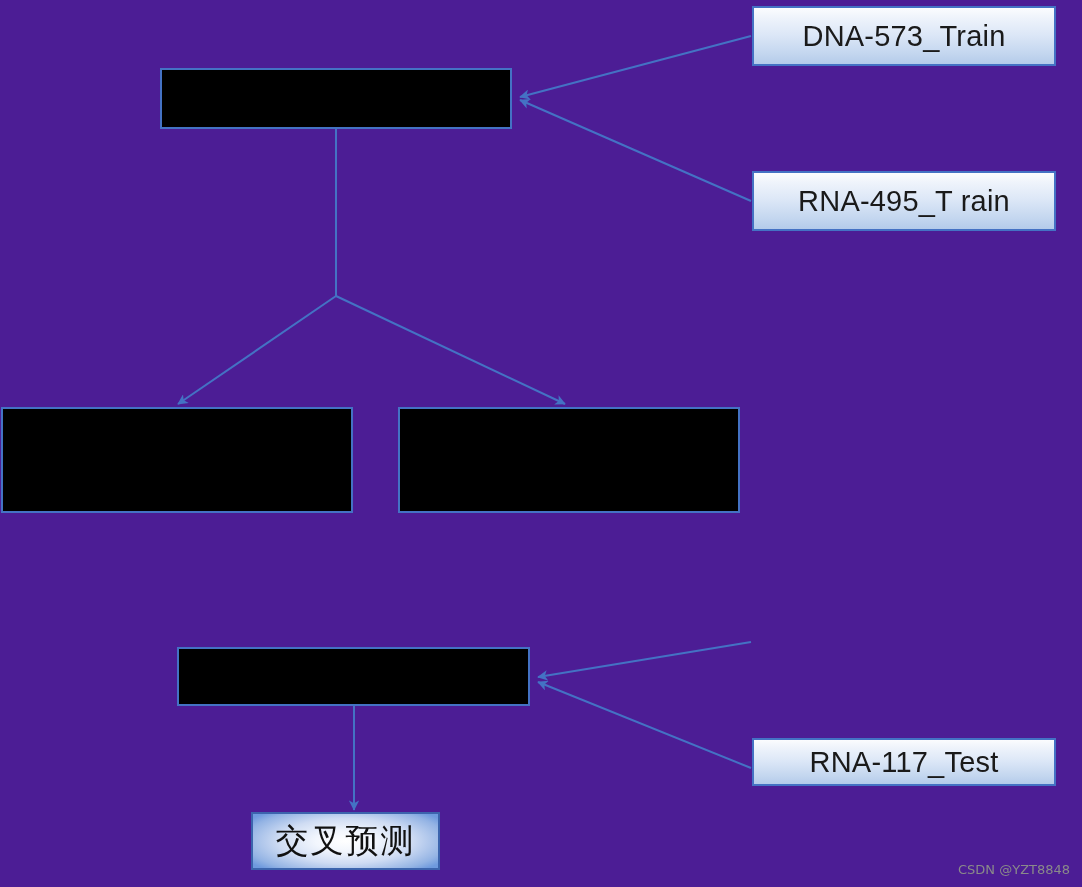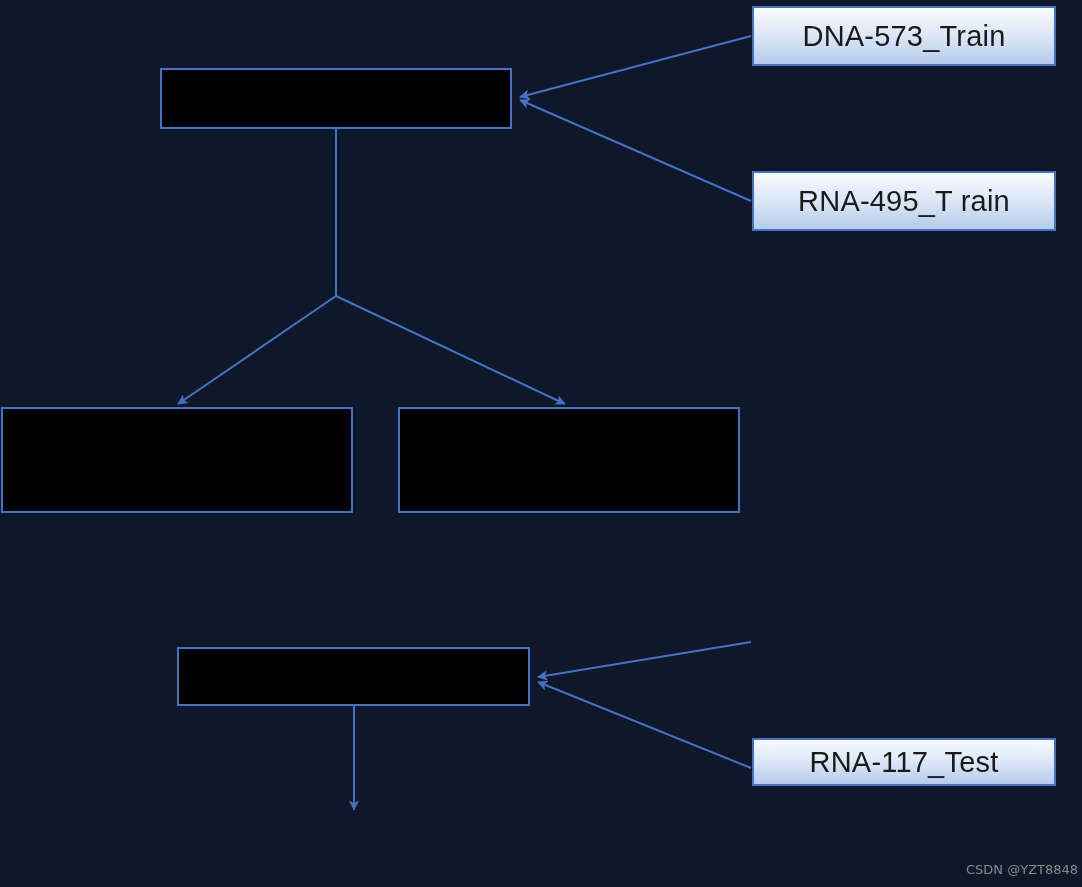--- a/index.html
+++ b/index.html
@@ -8,21 +8,21 @@
     padding: 0;
     background: #000000;
   }
   body {
     font-family: "Liberation Sans", "DejaVu Sans", sans-serif;
   }
   #canvas {
     position: relative;
     width: 1082px;
     height: 887px;
-    background: #0f172a;
+    background: #4c1d95;
     overflow: hidden;
   }
   #edges {
     position: absolute;
     left: 0;
     top: 0;
     width: 1082px;
     height: 887px;
     pointer-events: none;
   }
@@ -154,16 +154,19 @@
 
   <div class="label-box" style="left:752px; top:171px; width:304px; height:60px;">
     <span>RNA-495_T rain</span>
   </div>
 
 
   <div class="label-box" style="left:752px; top:738px; width:304px; height:48px;">
     <span>RNA-117_Test</span>
   </div>
 
+  <div class="result-box" style="left:251px; top:812px; width:189px; height:58px;">
+    <span>交叉预测</span>
+  </div>
 
-  <div class="watermark" style="left:958px; top:862px;margin-left:8px;">CSDN @YZT8848</div>
+  <div class="watermark" style="left:958px; top:862px;">CSDN @YZT8848</div>
 
 </div>
 
 </body></html>

